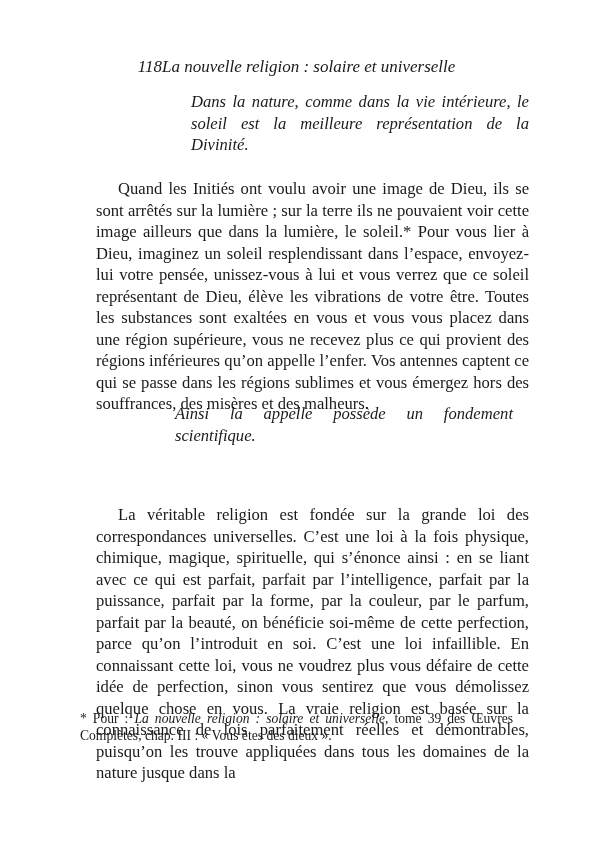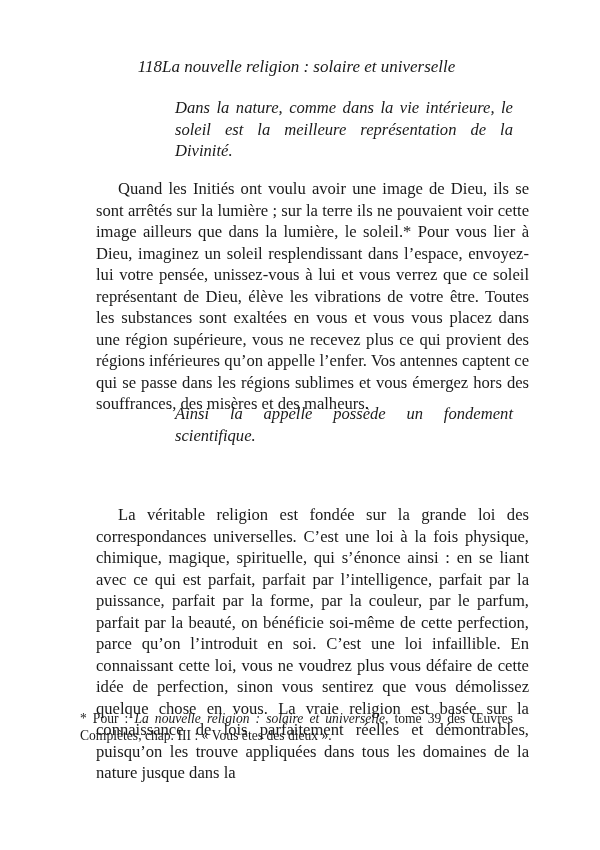--- a/index.html
+++ b/index.html
@@ -35,21 +35,21 @@
     .epigraph {
       position: absolute;
       left: 95px;
       width: 338px;
       font-style: italic;
       font-size: 16.6px;
       line-height: 21.5px;
       text-align: justify;
       text-align-last: left;
     }
-    .ep1 { top: 97px; }
+    .ep1 { top: 91px; margin-left: 16px; }
     .ep2 { top: 403px; }
     .para {
       position: absolute;
       left: 16px;
       width: 433px;
       font-size: 16.6px;
       line-height: 21.5px;
       text-align: justify;
       text-indent: 22px;
       margin: 0;

